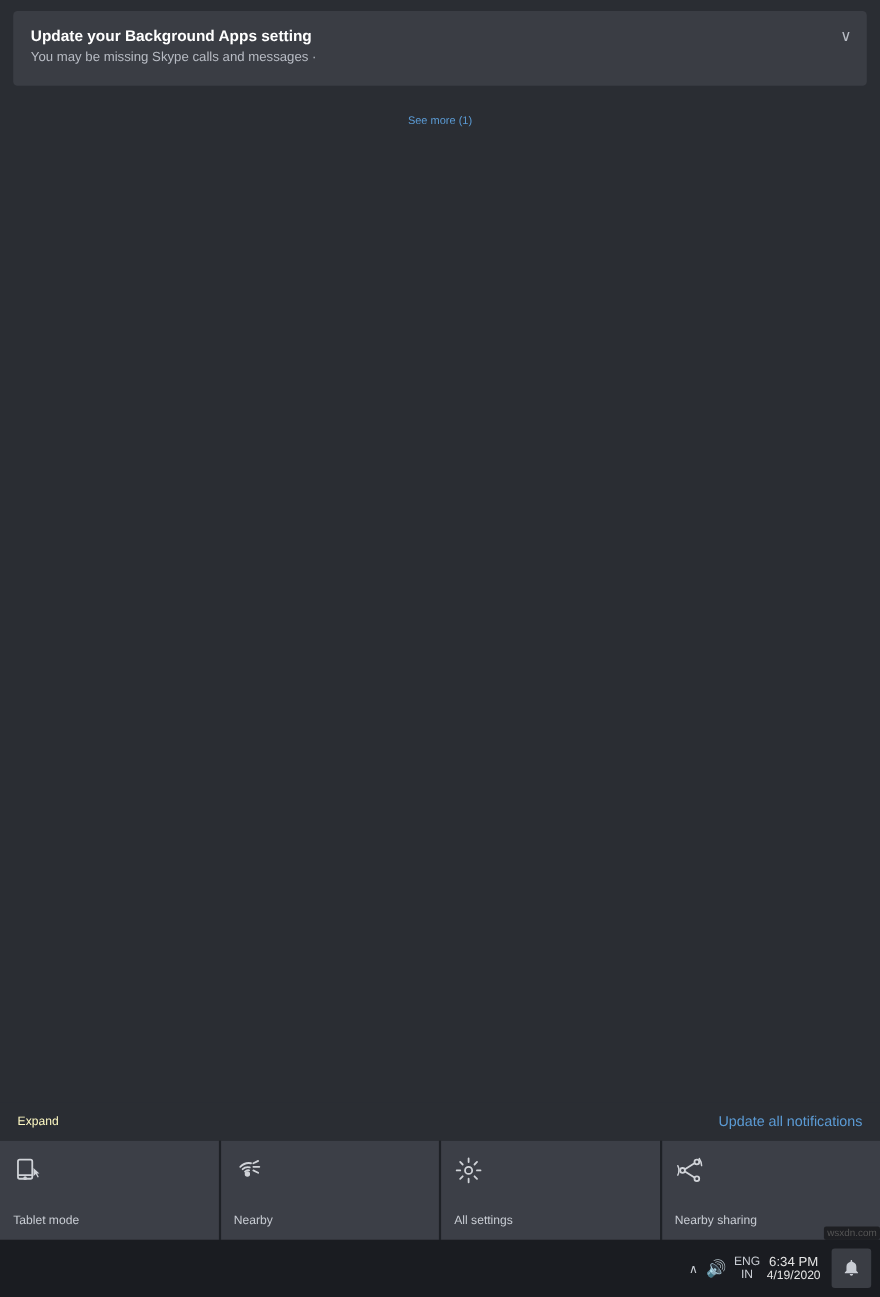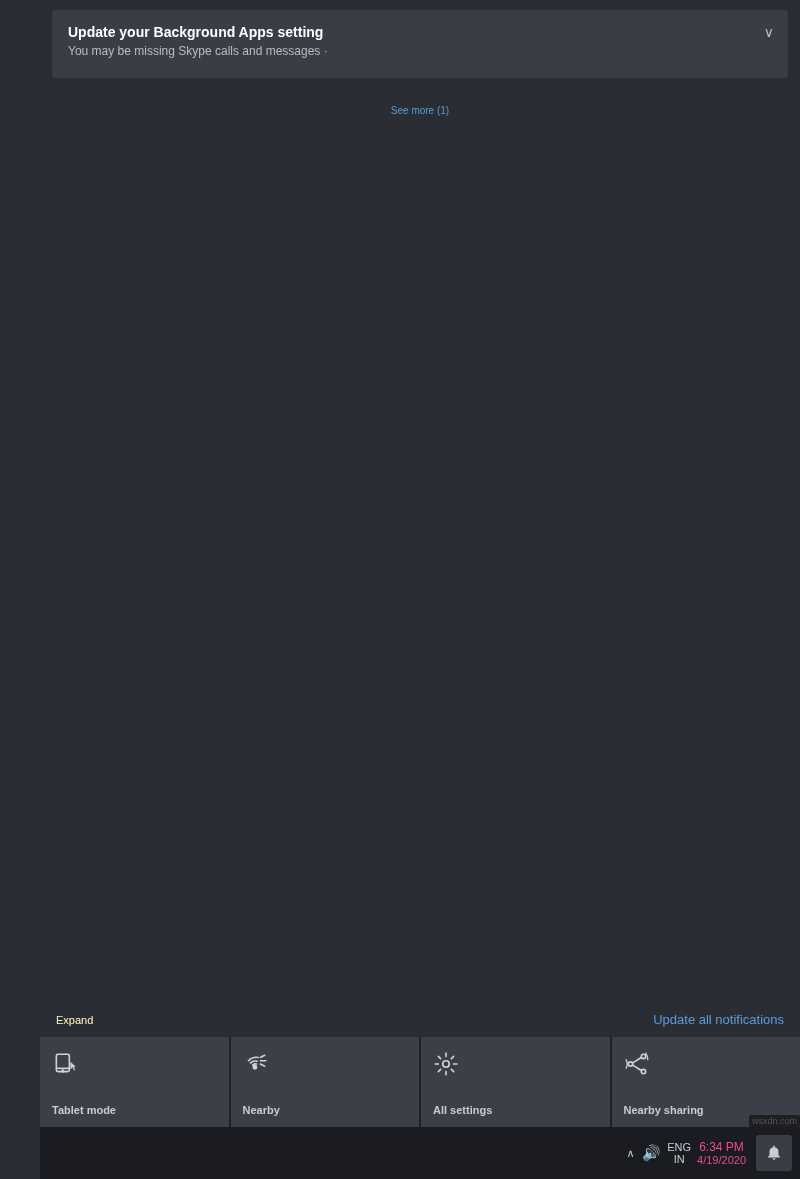--- a/index.html
+++ b/index.html
@@ -12,21 +12,20 @@
       overflow: hidden;
       position: relative;
     }
 
     .action-center {
       width: 100%;
       height: 100%;
       display: flex;
       flex-direction: column;
       background: #2a2d33;
-      padding-left: 40px;
     }
 
     
     .notification-area {
       flex: 1;
       padding: 10px 12px 0 12px;
       overflow: hidden;
     }
 
     .notification-card {
@@ -101,21 +100,20 @@
       font-size: 13px;
       cursor: pointer;
     }
 
     
     .quick-actions {
       display: grid;
       grid-template-columns: repeat(4, 1fr);
       gap: 2px;
       background: #1e2126;
-      font-weight: bold;
     }
 
     .quick-tile {
       background: #3c3f47;
       display: flex;
       flex-direction: column;
       align-items: flex-start;
       justify-content: space-between;
       padding: 14px 12px 10px 12px;
       min-height: 90px;
@@ -160,21 +158,21 @@
       color: #c8ccd3;
     }
 
     .taskbar-volume {
       font-size: 15px;
       color: #c8ccd3;
     }
 
     .taskbar-datetime {
       text-align: center;
-      color: #ec4899;
+      color: #e5e5e5;
     }
 
     .taskbar-time {
       font-size: 12px;
       display: block;
     }
 
     .taskbar-date {
       font-size: 11px;
       display: block;

